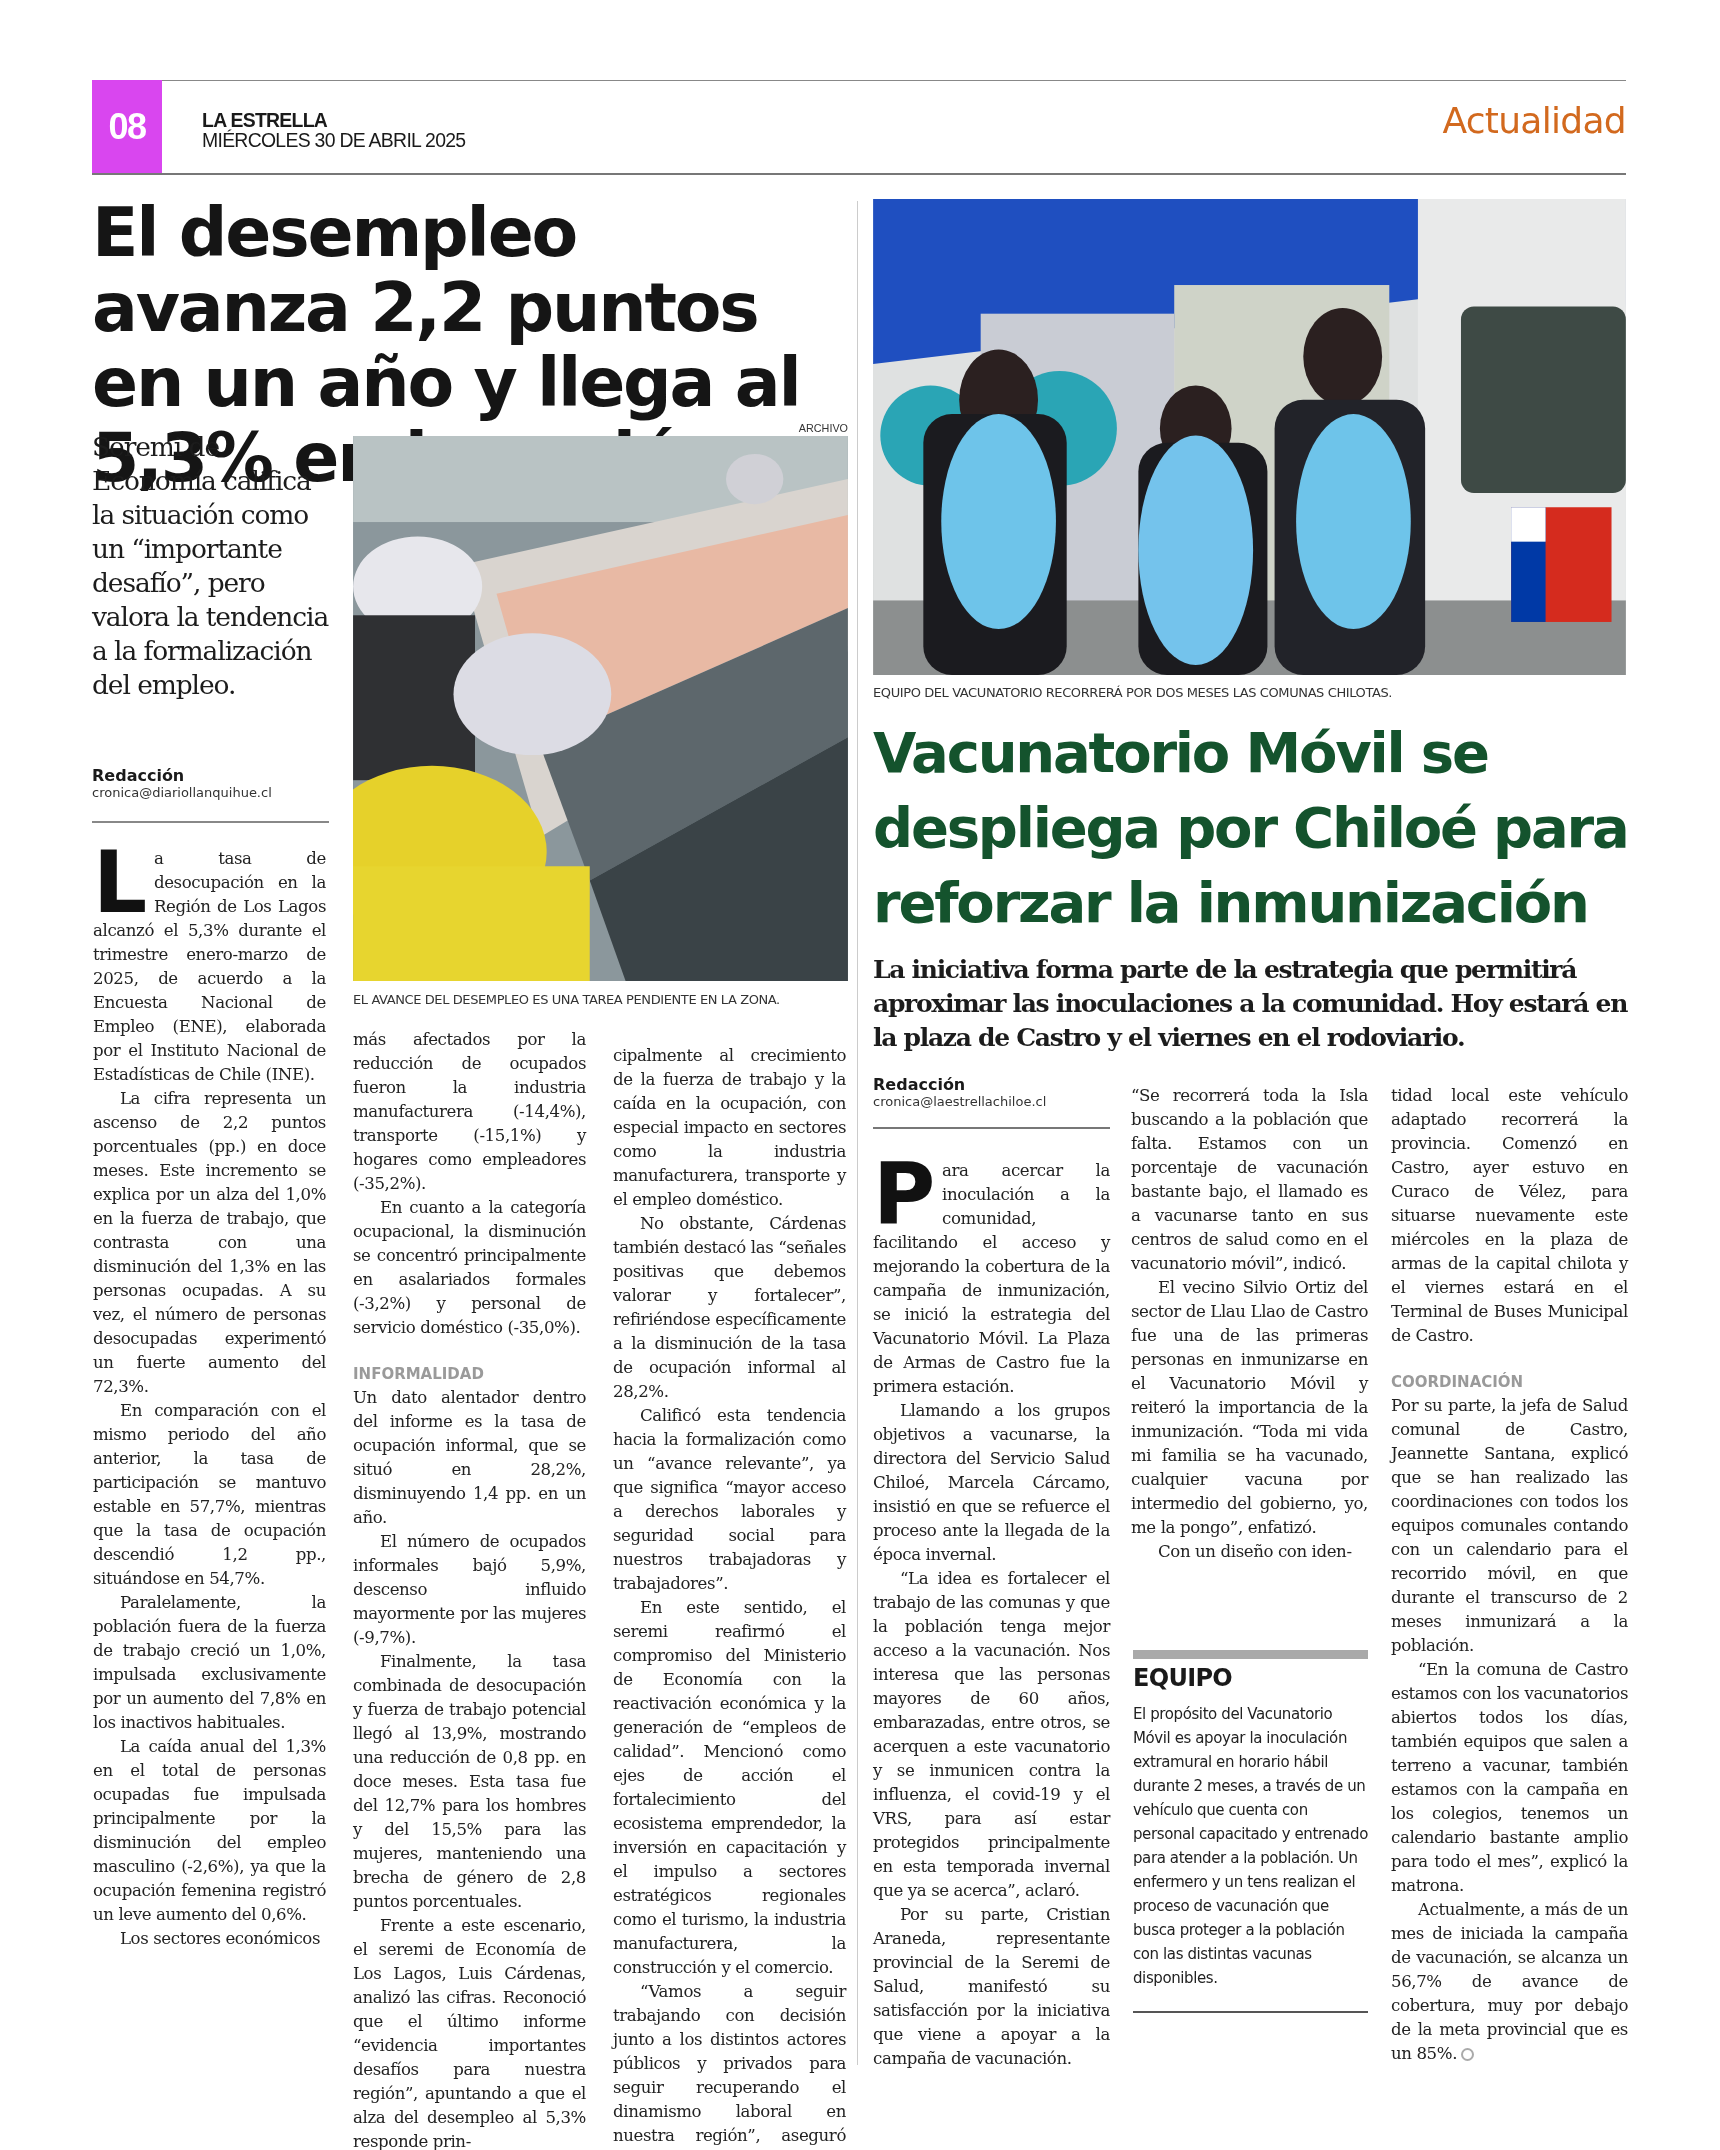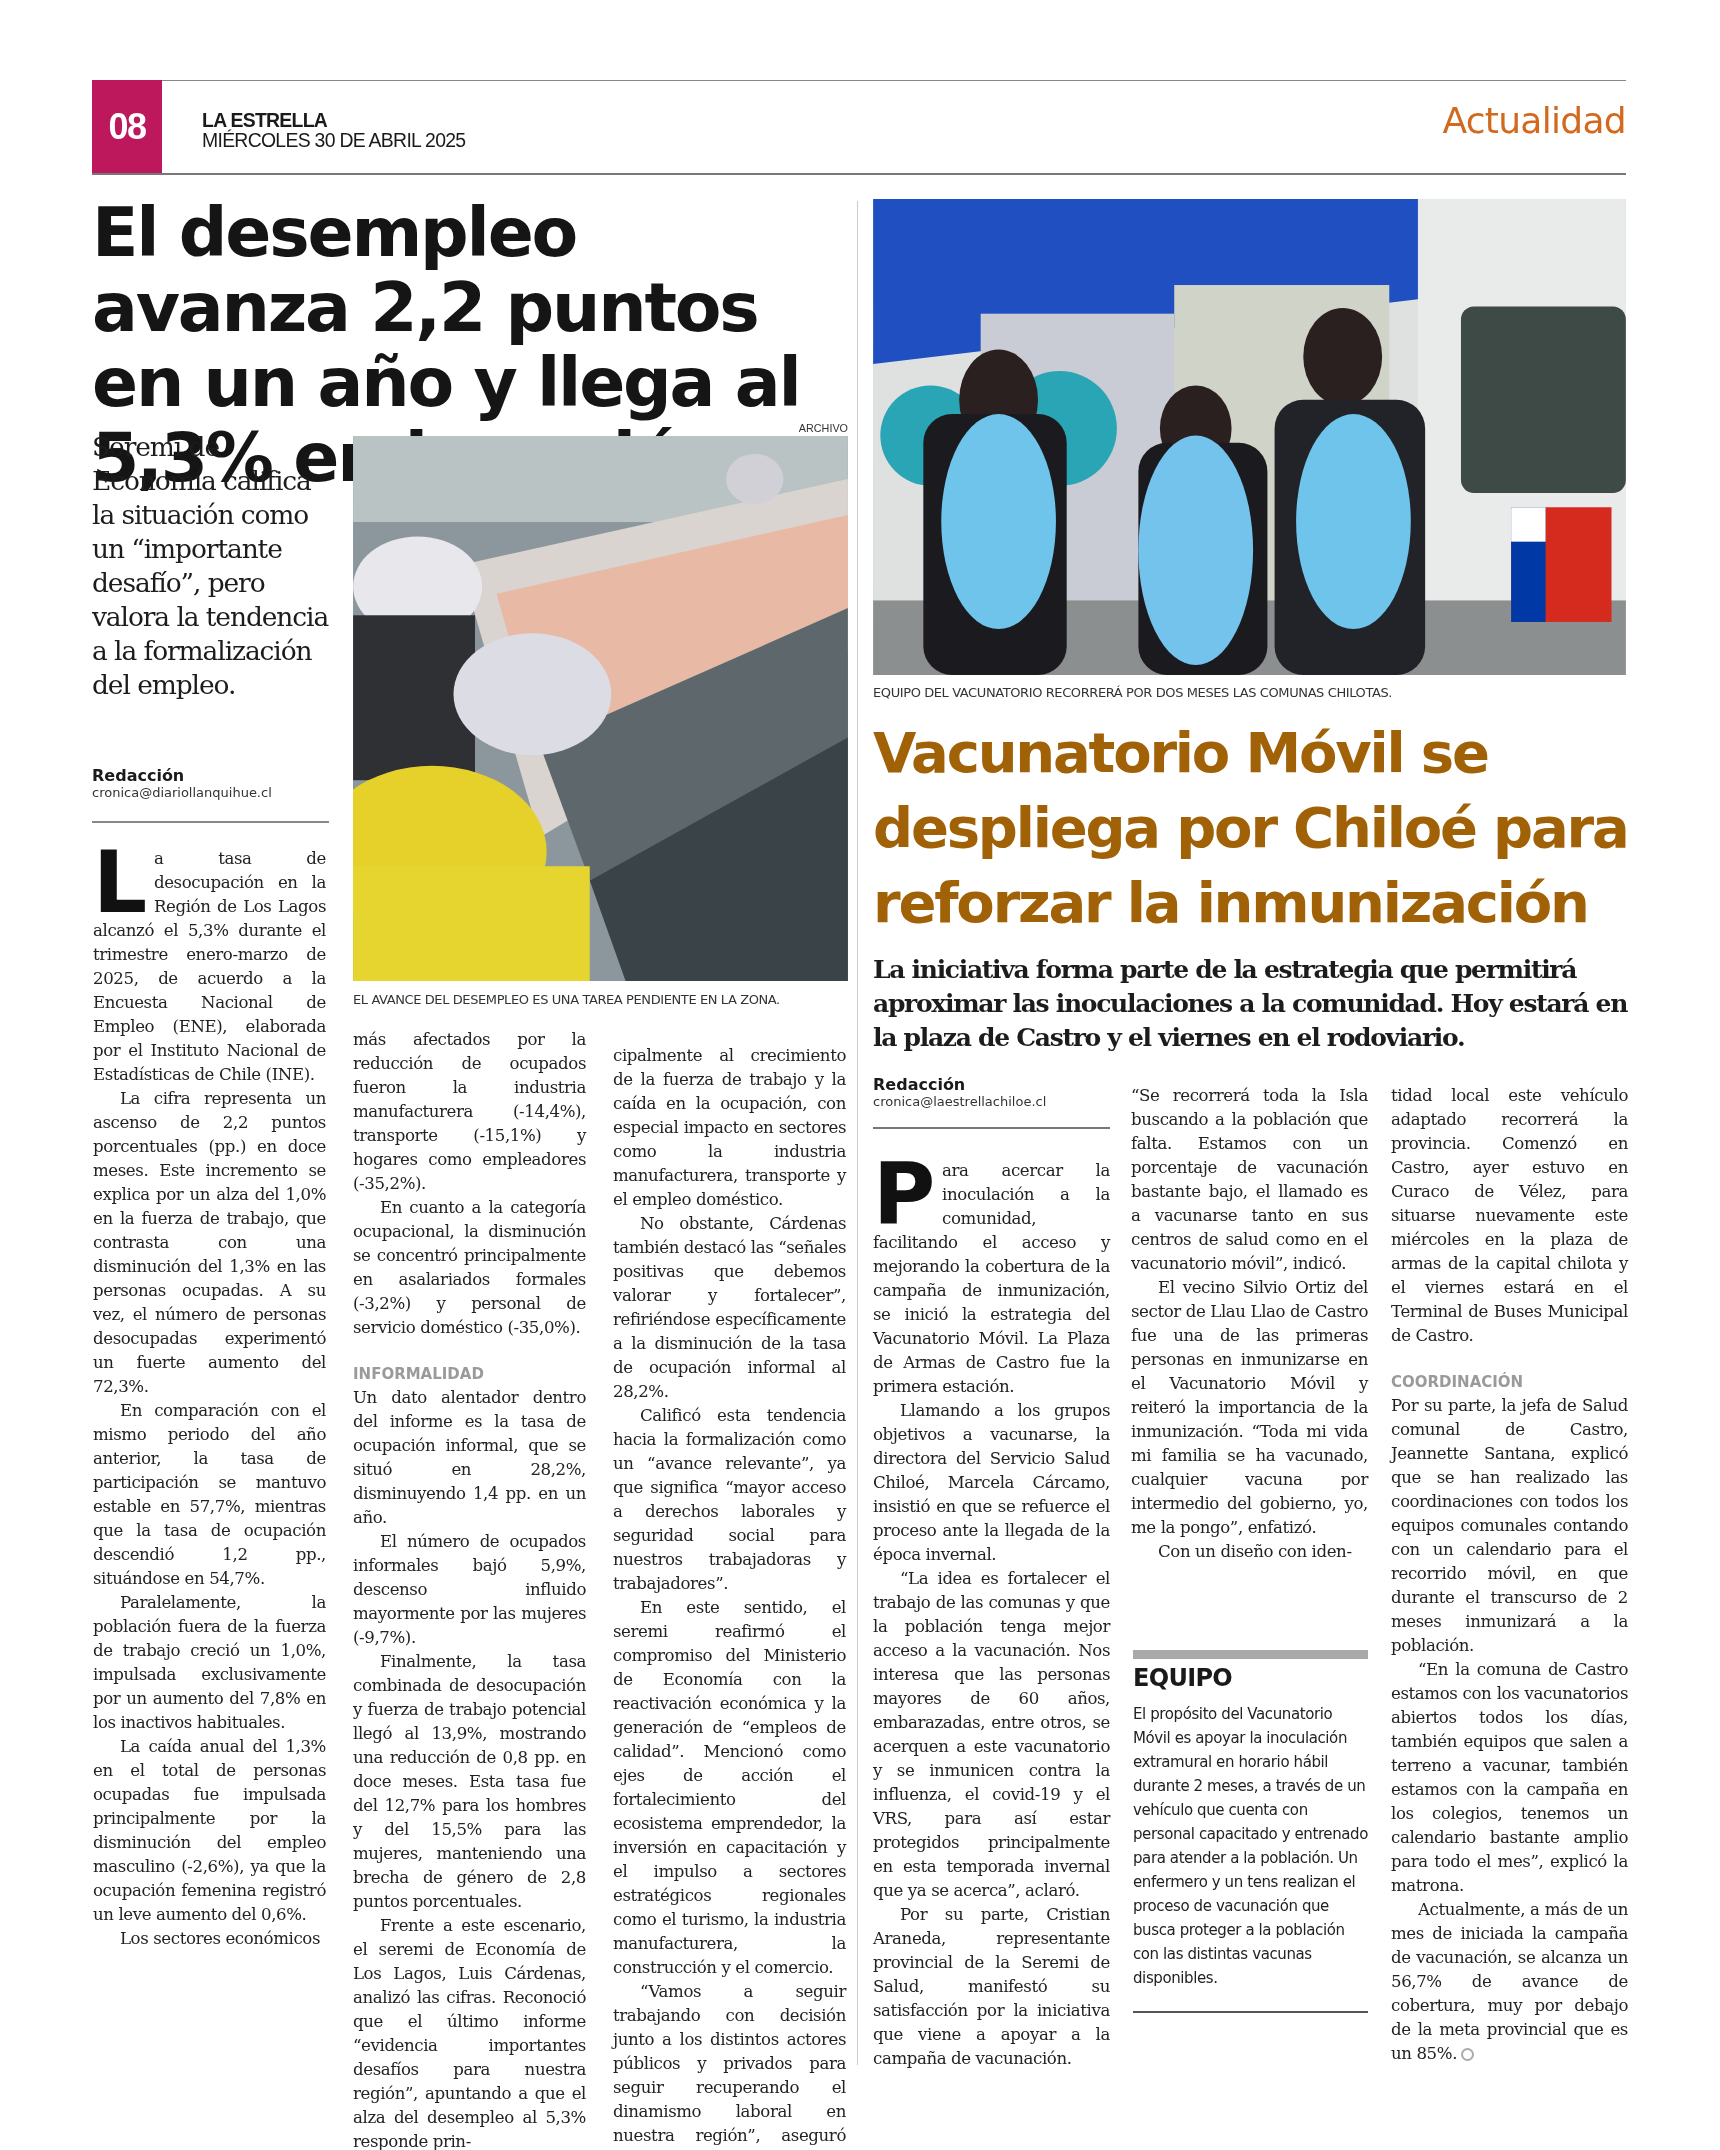--- a/index.html
+++ b/index.html
@@ -2,21 +2,21 @@
 <html style="font-size:11.5px"><head>
 <meta charset="utf-8">
 <style>
   * { box-sizing: border-box; margin: 0; padding: 0; }
   html, body { width: 1721px; height: 2151px; background: #fff; overflow: hidden; }
   body { position: relative; font-family: "DejaVu Serif", serif; color: #1a1a1a; }
 
   .abs { position: absolute; }
 
   
-  .page-num { left: 92px; top: 80px; width: 70px; height: 93px; background: #be185d; color: #fff;
+  .page-num { left: 92px; top: 80px; width: 70px; height: 93px; background: #d946ef; color: #fff;
     font-family: "Liberation Sans", sans-serif; font-weight: bold; font-size: 36px;
     display: flex; align-items: center; justify-content: center; letter-spacing: -1.4px; }
   .hdr-rule-top { left: 162px; top: 80px; width: 1464px; height: 1.4px; background: #888; }
   .hdr-rule-bot { left: 92px; top: 173px; width: 1534px; height: 2.2px; background: #777; }
   .paper-name { left: 202px; top: 109px; font-family: "Liberation Sans", sans-serif; font-weight: bold;
     font-size: 19.4px; letter-spacing: -0.7px; }
   .paper-date { left: 202px; top: 129px; font-family: "Liberation Sans", sans-serif; font-size: 19.4px; letter-spacing: -0.7px; }
   .section-name { right: 95px; top: 100px; font-family: "DejaVu Sans", sans-serif; font-size: 36px;
     color: #d2691e; letter-spacing: -0.7px; }
 
@@ -53,21 +53,21 @@
     vertical-align: middle; margin-left: 4.3px; }
 
   .col-divider { left: 857px; top: 201px; width: 0.7px; height: 1864px; background: #ccc; }
 
   
   .credit-2 { right: 95px; top: 184px; margin-top: 48px; }
   .photo-2 { left: 873px; top: 199px; width: 753px; height: 476px; overflow: hidden;
     background: linear-gradient(180deg, #1f4fb8 0%, #2b5fd0 22%, #e6e8e8 23%, #dadcdc 60%, #bfc2c2 100%); }
   .caption-2 { left: 873px; top: 685px; }
   .headline-2 { left: 873px; top: 715px; width: 760px; font-family: "DejaVu Sans", sans-serif; font-weight: bold;
-    font-size: 56px; line-height: 75px; letter-spacing: -2.2px; color: #a16207; }
+    font-size: 56px; line-height: 75px; letter-spacing: -2.2px; color: #14532d; }
   .deck-2 { left: 873px; top: 953px; width: 760px; font-family: "DejaVu Serif", serif; font-weight: bold;
     font-size: 25px; line-height: 34px; letter-spacing: -1.3px; color: #1c1c1c; }
   .byline-2 { left: 873px; top: 1075px; width: 237px; }
   .byline-rule-2 { left: 873px; top: 1127px; width: 237px; height: 2.2px; background: #777; }
   .col-d { left: 873px; top: 1159px; width: 237px; }
   .col-e { left: 1131px; top: 1084px; width: 237px; }
   .col-f { left: 1391px; top: 1084px; width: 237px; }
 
   .equipo-box { left: 1133px; top: 1650px; width: 235px; }
   .equipo-bar { height: 8.6px; background: #a9a9a9; }

